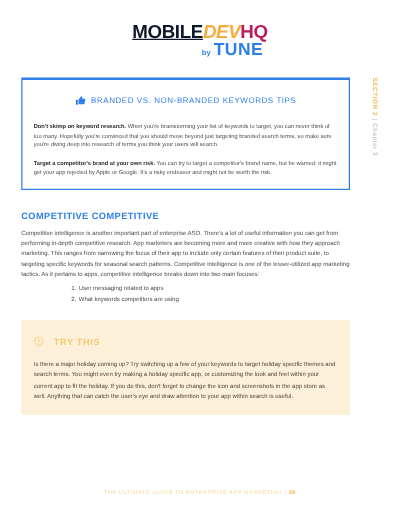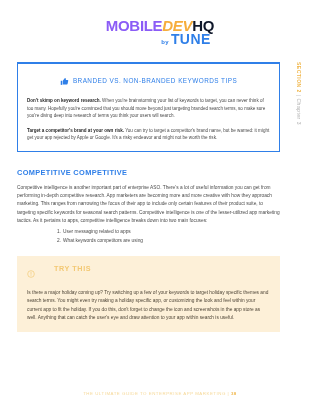--- a/index.html
+++ b/index.html
@@ -24,23 +24,23 @@
     width: 320px;
     text-align: center;
   }
   .logo-main {
     font-size: 15px;
     font-weight: bold;
     letter-spacing: -0.3px;
     line-height: 15px;
     white-space: nowrap;
   }
-  .logo-mobile { color: #8b5cf6; }
+  .logo-mobile { color: #0f172a; text-decoration: underline; }
   .logo-dev    { color: #f6ad3c; font-style: italic; }
-  .logo-hq     { color: #0f172a; }
+  .logo-hq     { color: #be185d; }
   .logo-sub {
     margin-top: 2px;
     font-size: 7px;
     line-height: 8px;
     letter-spacing: 0.2px;
     padding-left: 52px;
     white-space: nowrap;
   }
   .logo-by   { color: #2f7fe8; font-weight: bold; font-size: 6px; }
   .logo-tune { color: #2f7fe8; font-weight: bold; font-size: 14px; letter-spacing: 0.4px; }
@@ -121,21 +121,22 @@
     position: absolute;
     left: 17px;
     top: 256px;
     width: 263px;
     background: #fdf0d8;
     box-sizing: border-box;
     padding: 8px 10px 10px 10px;
   }
   .try-head {
     display: flex;
-    gap: 19px;
+    align-items: center;
+    gap: 8px;
     margin-bottom: 7px;
   }
   .bulb-icon { display: block; }
   .try-head-label {
     color: #f3c873;
     font-size: 7.2px;
     font-weight: bold;
     letter-spacing: 0.6px;
     line-height: 9px;
     white-space: nowrap;

